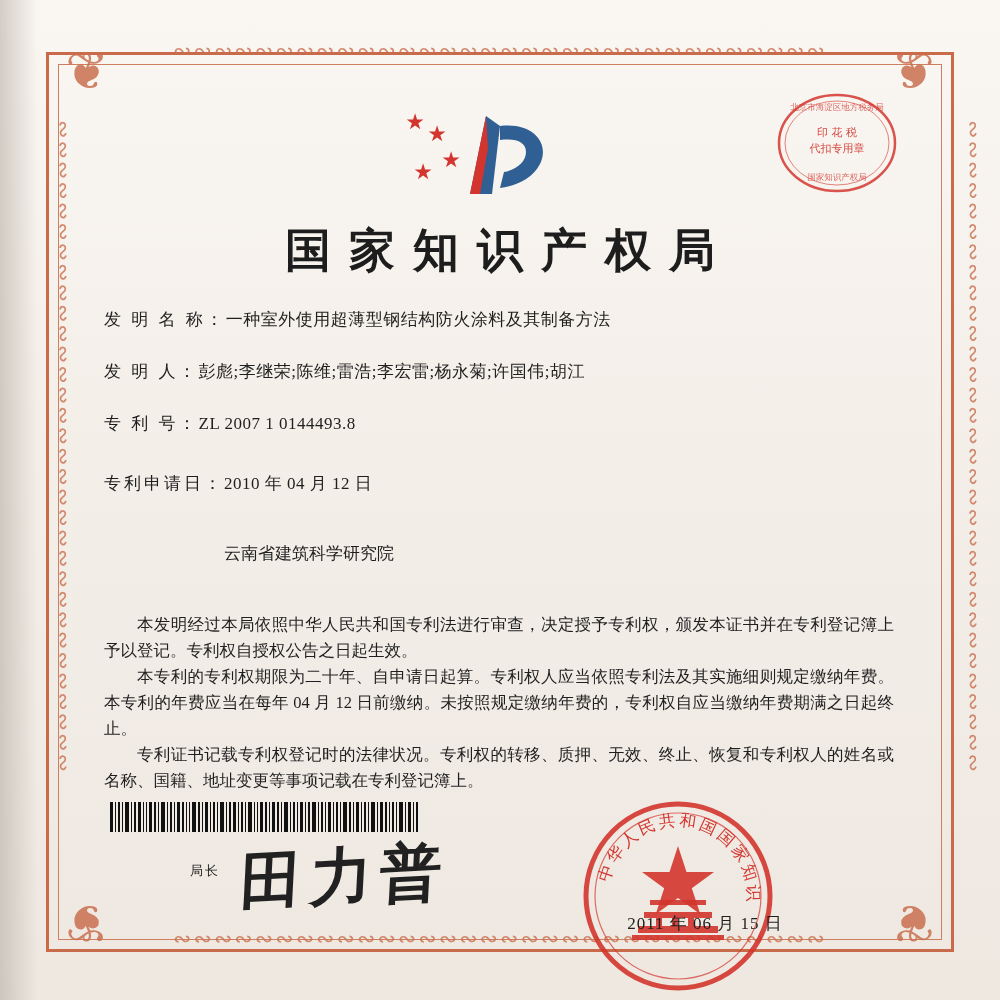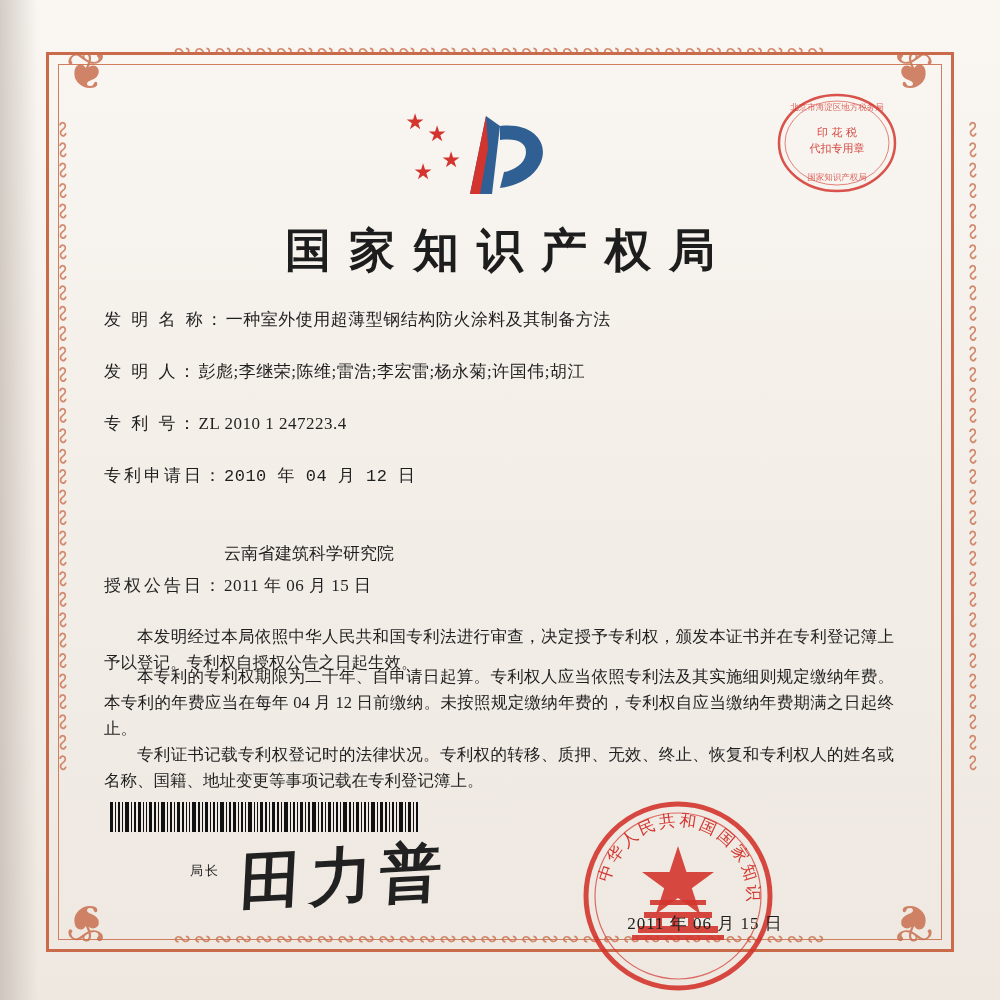--- a/index.html
+++ b/index.html
@@ -142,36 +142,36 @@
   .sub-val {
     position: absolute;
     left: 144px;
     font-size: 17px;
     color: #1f1f1f;
   }
 
   #f-name   { top: 228px; }
   #f-inventor { top: 280px; }
   #f-patentno { top: 332px; }
-  #f-appdate { top: 384px; font-family: Liberation Mono, monospace; }
+  #f-appdate { top: 392px; }
   #f-holder { top: 436px; }
   #f-holder2 { top: 462px; }
   #f-grantdate { top: 494px; }
 
   .para {
     position: absolute;
     left: 24px;
     width: 790px;
     font-size: 16.5px;
     line-height: 26px;
     color: #1f1f1f;
     text-align: justify;
     text-indent: 33px;
   }
-  #p1 { top: 544px; }
+  #p1 { top: 532px; }
   #p2 { top: 584px; }
   #p3 { top: 662px; }
 
   
   #barcode {
     position: absolute;
     left: 30px;
     top: 722px;
     width: 330px;
     height: 30px;
@@ -290,33 +290,30 @@
 
     <div class="field" id="f-inventor">
       <span class="lbl">发    明    人：</span><span class="val">彭彪;李继荣;陈维;雷浩;李宏雷;杨永菊;许国伟;胡江</span>
     </div>
 
     <div class="field" id="f-name">
       <span class="lbl">发 明 名 称：</span><span class="val">一种室外使用超薄型钢结构防火涂料及其制备方法</span>
     </div>
 
     <div class="field" id="f-patentno">
-      <span class="lbl">专    利    号：</span><span class="val">ZL 2010 1 247223.4</span>
+      <span class="lbl">专    利    号：</span><span class="val">ZL 2007 1 0144493.8</span>
     </div>
 
     <div class="field" id="f-appdate">
       <span class="lbl">专利申请日：</span><span class="val">2010 年 04 月 12 日</span>
     </div>
 
 
     <div class="sub-val" id="f-holder2">云南省建筑科学研究院</div>
 
-    <div class="field" id="f-grantdate">
-      <span class="lbl">授权公告日：</span><span class="val">2011 年 06 月 15 日</span>
-    </div>
 
     <div class="para" id="p1">本发明经过本局依照中华人民共和国专利法进行审查，决定授予专利权，颁发本证书并在专利登记簿上予以登记。专利权自授权公告之日起生效。</div>
     <div class="para" id="p2">本专利的专利权期限为二十年、自申请日起算。专利权人应当依照专利法及其实施细则规定缴纳年费。本专利的年费应当在每年 04 月 12 日前缴纳。未按照规定缴纳年费的，专利权自应当缴纳年费期满之日起终止。</div>
     <div class="para" id="p3">专利证书记载专利权登记时的法律状况。专利权的转移、质押、无效、终止、恢复和专利权人的姓名或名称、国籍、地址变更等事项记载在专利登记簿上。</div>
 
     <div id="barcode"><i style="width:3px"></i><i style="width:1px"></i><i style="width:2px"></i><i style="width:1px"></i><i style="width:4px"></i><i style="width:1px"></i><i style="width:2px"></i><i style="width:3px"></i><i style="width:1px"></i><i style="width:1px"></i><i style="width:3px"></i><i style="width:2px"></i><i style="width:1px"></i><i style="width:4px"></i><i style="width:1px"></i><i style="width:2px"></i><i style="width:1px"></i><i style="width:3px"></i><i style="width:2px"></i><i style="width:1px"></i><i style="width:1px"></i><i style="width:4px"></i><i style="width:2px"></i><i style="width:1px"></i><i style="width:3px"></i><i style="width:1px"></i><i style="width:2px"></i><i style="width:1px"></i><i style="width:4px"></i><i style="width:1px"></i><i style="width:2px"></i><i style="width:3px"></i><i style="width:1px"></i><i style="width:2px"></i><i style="width:1px"></i><i style="width:4px"></i><i style="width:1px"></i><i style="width:1px"></i><i style="width:3px"></i><i style="width:2px"></i><i style="width:1px"></i><i style="width:3px"></i><i style="width:2px"></i><i style="width:1px"></i><i style="width:4px"></i><i style="width:1px"></i><i style="width:2px"></i><i style="width:1px"></i><i style="width:3px"></i><i style="width:1px"></i><i style="width:2px"></i><i style="width:4px"></i><i style="width:1px"></i><i style="width:2px"></i><i style="width:1px"></i><i style="width:3px"></i><i style="width:1px"></i><i style="width:2px"></i><i style="width:1px"></i><i style="width:4px"></i><i style="width:2px"></i><i style="width:1px"></i><i style="width:3px"></i><i style="width:1px"></i><i style="width:2px"></i><i style="width:1px"></i><i style="width:4px"></i><i style="width:1px"></i><i style="width:3px"></i><i style="width:2px"></i><i style="width:1px"></i><i style="width:2px"></i><i style="width:1px"></i><i style="width:4px"></i><i style="width:1px"></i><i style="width:3px"></i><i style="width:1px"></i><i style="width:2px"></i></div>
 
     <div id="director-label">局长</div>
     <div id="signature">田力普</div>
 

